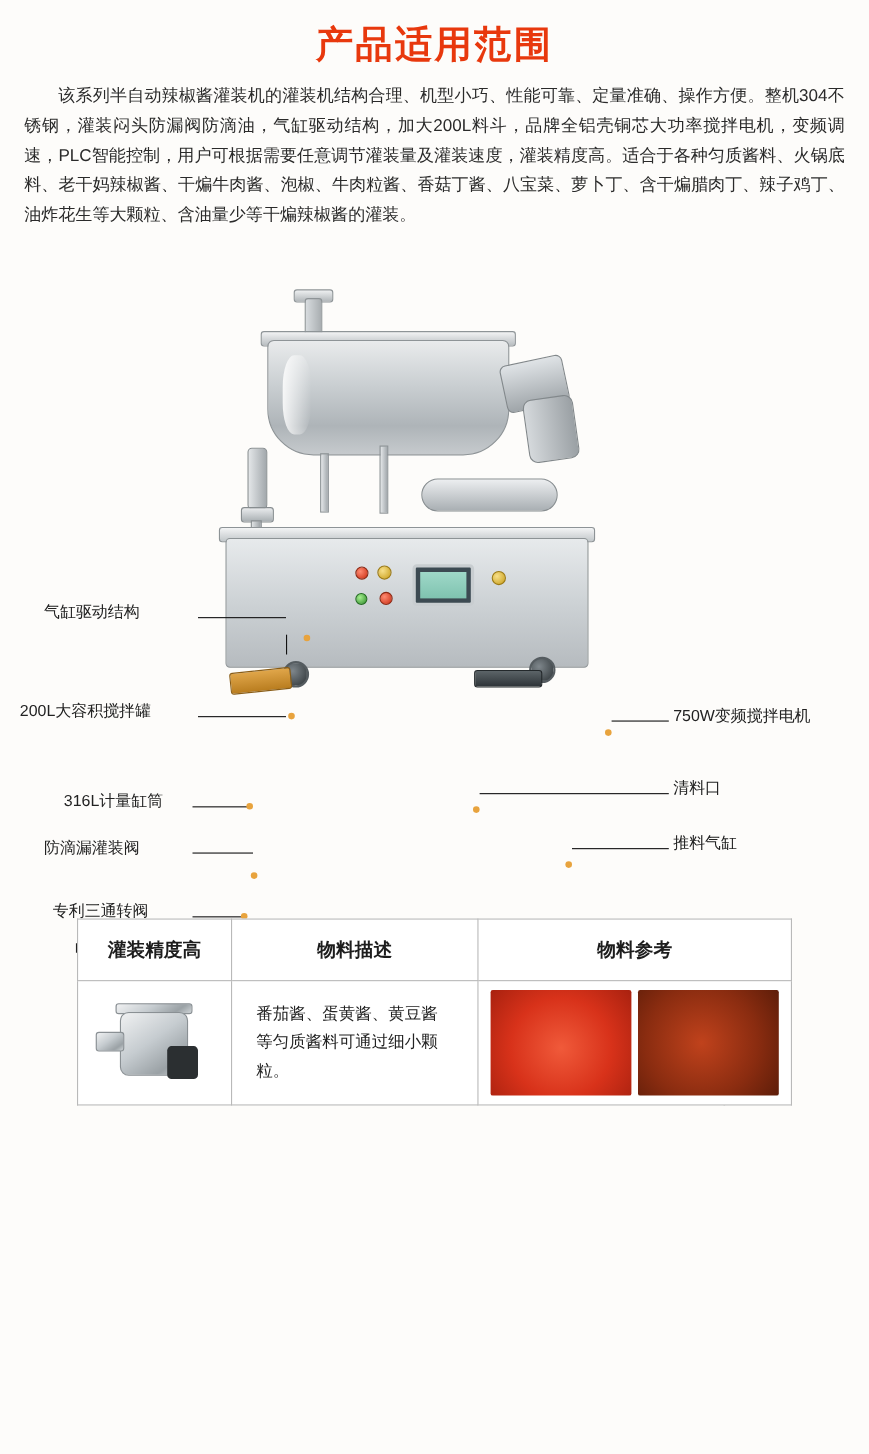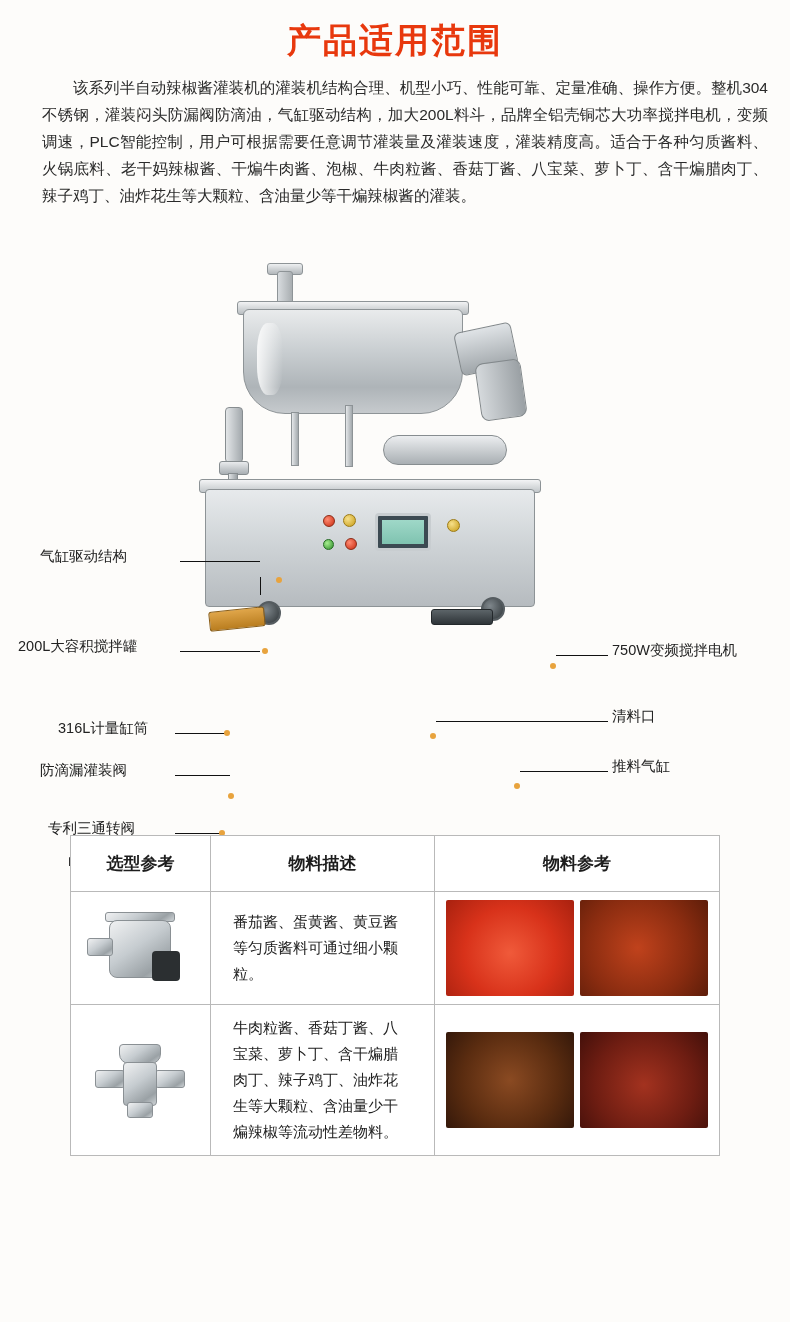--- a/index.html
+++ b/index.html
@@ -26,21 +26,20 @@
   }
 
   
   .intro {
     font-size: 15.5px;
     line-height: 27px;
     color: #2a2a2a;
     padding: 0 22px 0 22px;
     text-align: justify;
     text-indent: 2em;
-    margin-left: 20px;
   }
 
   
   .diagram {
     position: relative;
     width: 790px;
     height: 500px;
     margin-top: 28px;
   }
 
@@ -451,21 +450,21 @@
   <div class="callout" style="left:614px; top:752px;">PLC触摸屏</div>
   <div class="leader" style="left:408px; top:766px; width:200px;"></div>
   <div class="leader-v" style="left:408px; top:630px; height:136px;"></div>
   <div class="dot" style="left:405px; top:626px;"></div>
 </div>
 
 <div class="table-wrap">
   <table class="spec">
     <thead>
       <tr>
-        <th class="col-a">选型参考</th>
+        <th class="col-a">灌装精度高</th>
         <th class="col-b">物料描述</th>
         <th class="col-c">物料参考</th>
       </tr>
     </thead>
     <tbody>
 
       <tr>
         <td class="part-cell">
           <div class="part">
             <div class="p-body p1-flange"></div>
@@ -478,33 +477,15 @@
         <td class="desc-cell">番茄酱、蛋黄酱、黄豆酱等匀质酱料可通过细小颗粒。</td>
         <td class="img-cell">
           <div class="img-pair">
             <div class="food r1a"></div>
             <div class="food r1b"></div>
           </div>
         </td>
       </tr>
 
 
-      <tr>
-        <td class="part-cell">
-          <div class="part">
-            <div class="p-body p3-top"></div>
-            <div class="p-body p3-left"></div>
-            <div class="p-body p3-right"></div>
-            <div class="p-body p3-main"></div>
-            <div class="p-body p3-bottom"></div>
-          </div>
-        </td>
-        <td class="desc-cell">牛肉粒酱、香菇丁酱、八宝菜、萝卜丁、含干煸腊肉丁、辣子鸡丁、油炸花生等大颗粒、含油量少干煸辣椒等流动性差物料。</td>
-        <td class="img-cell">
-          <div class="img-pair">
-            <div class="food r3a"></div>
-            <div class="food r3b"></div>
-          </div>
-        </td>
-      </tr>
     </tbody>
   </table>
 </div>
 
 </body></html>

